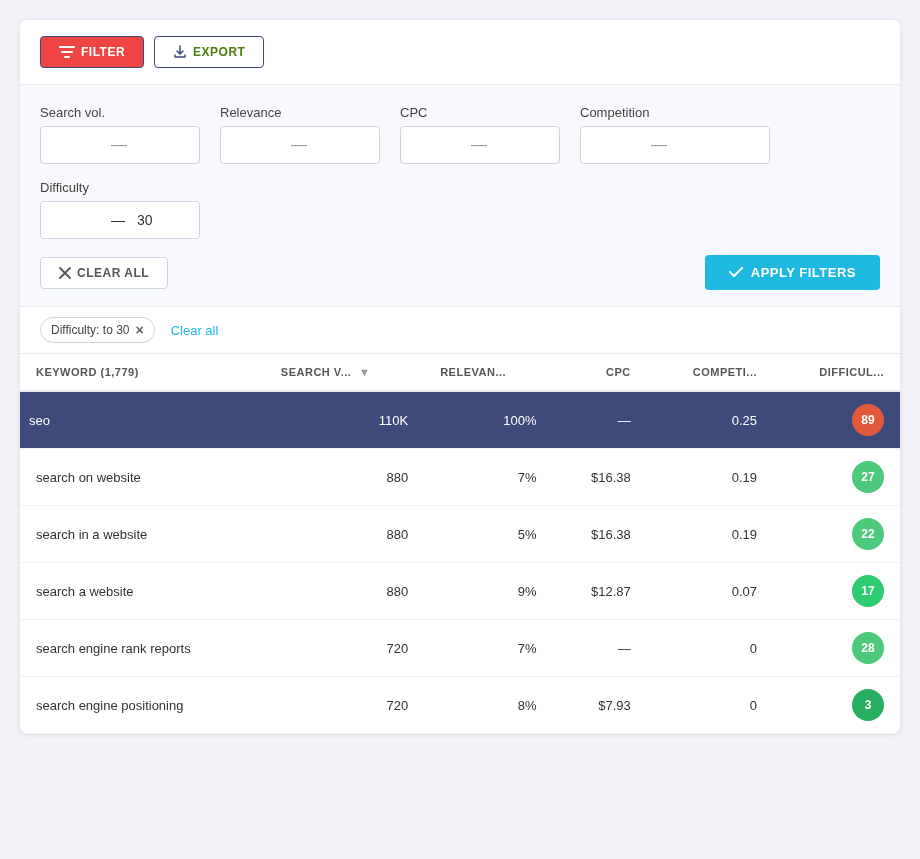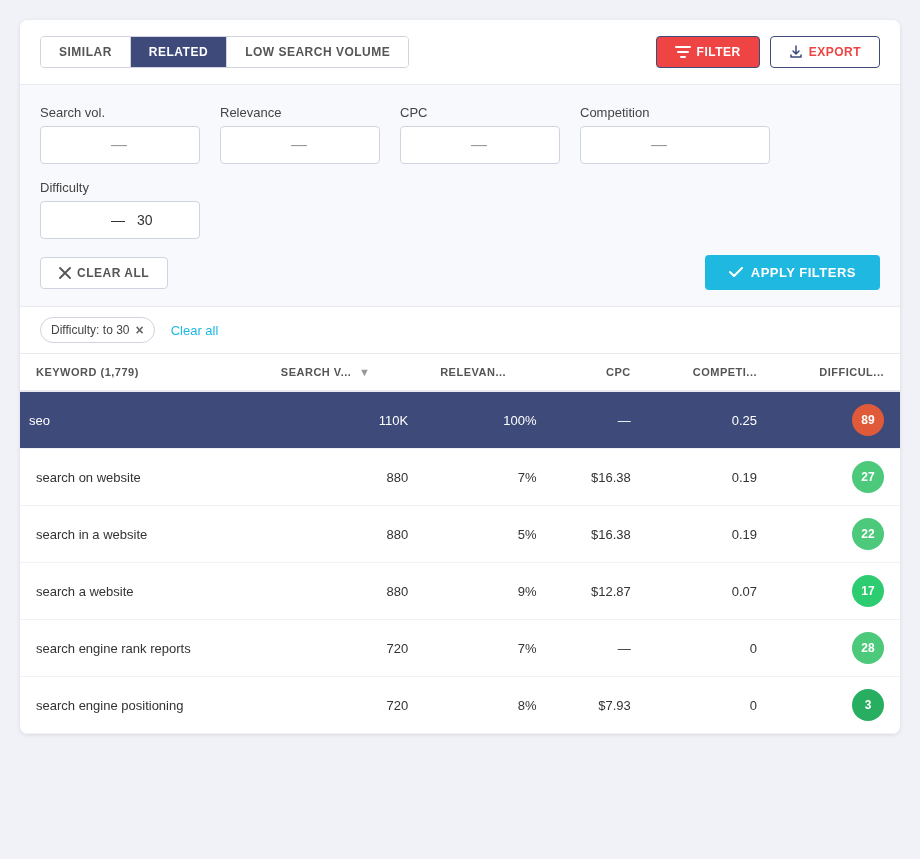--- a/index.html
+++ b/index.html
@@ -58,21 +58,21 @@
       align-items: center;
       gap: 6px;
       padding: 8px 18px;
       border: 1.5px solid #3d4a7a;
       border-radius: 4px;
       background: #fff;
       cursor: pointer;
       font-size: 12px;
       font-weight: 700;
       letter-spacing: 0.5px;
-      color: #ef4444;
+      color: #4d7c0f;
       text-transform: uppercase;
     }
     .action-btn.filled {
       background: #ef4444;
       color: #fff;
     }
     .action-btn svg { flex-shrink: 0; }
 
     
     .filter-area {
@@ -275,25 +275,20 @@
     .diff-green-light { background: #4dc97c; }
     .diff-green { background: #2ecc71; }
     .diff-green-dark { background: #27ae60; }
   </style>
 </head>
 <body>
 
 <div class="card">
 
   <div class="top-bar">
-    <div class="tab-group">
-      <button class="tab-btn">SIMILAR</button>
-      <button class="tab-btn active">RELATED</button>
-      <button class="tab-btn">LOW SEARCH VOLUME</button>
-    </div>
     <div class="action-group">
       <button class="action-btn filled">
         <svg width="16" height="12" viewBox="0 0 16 12" fill="none">
           <rect y="0" width="16" height="2" rx="1" fill="white"></rect>
           <rect x="2" y="5" width="12" height="2" rx="1" fill="white"></rect>
           <rect x="5" y="10" width="6" height="2" rx="1" fill="white"></rect>
         </svg>
         <span>FILTER</span>
       </button>
       <button class="action-btn">

